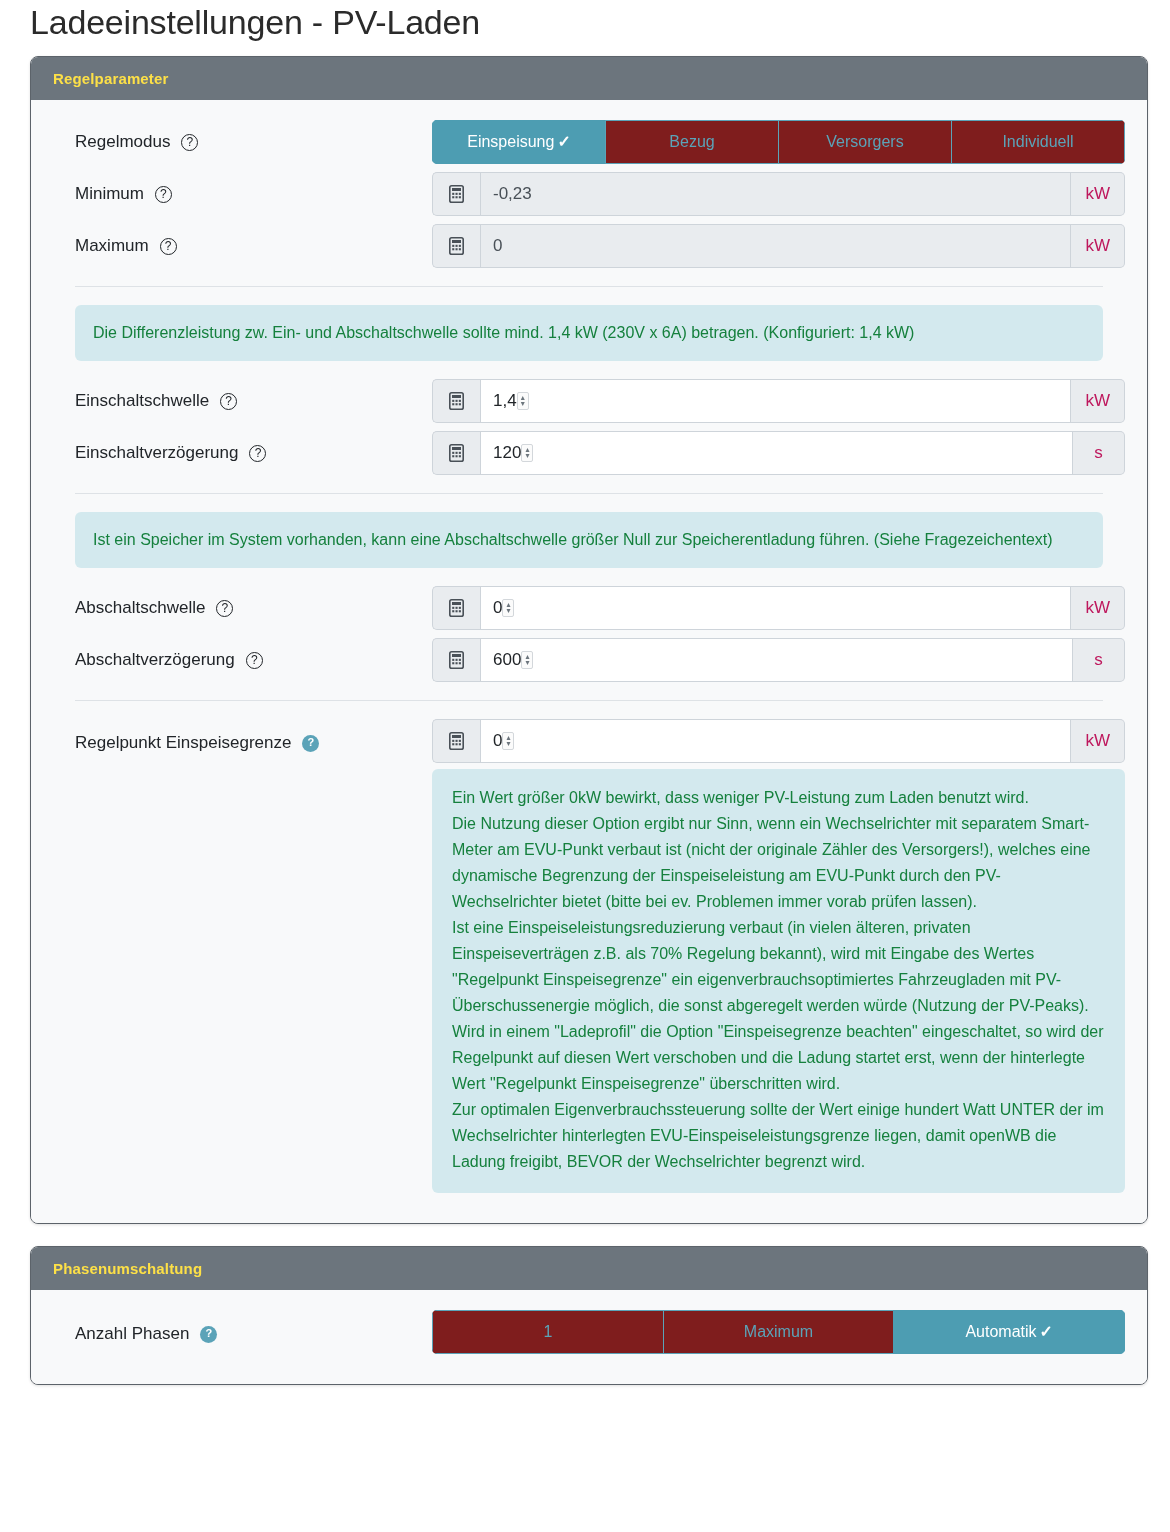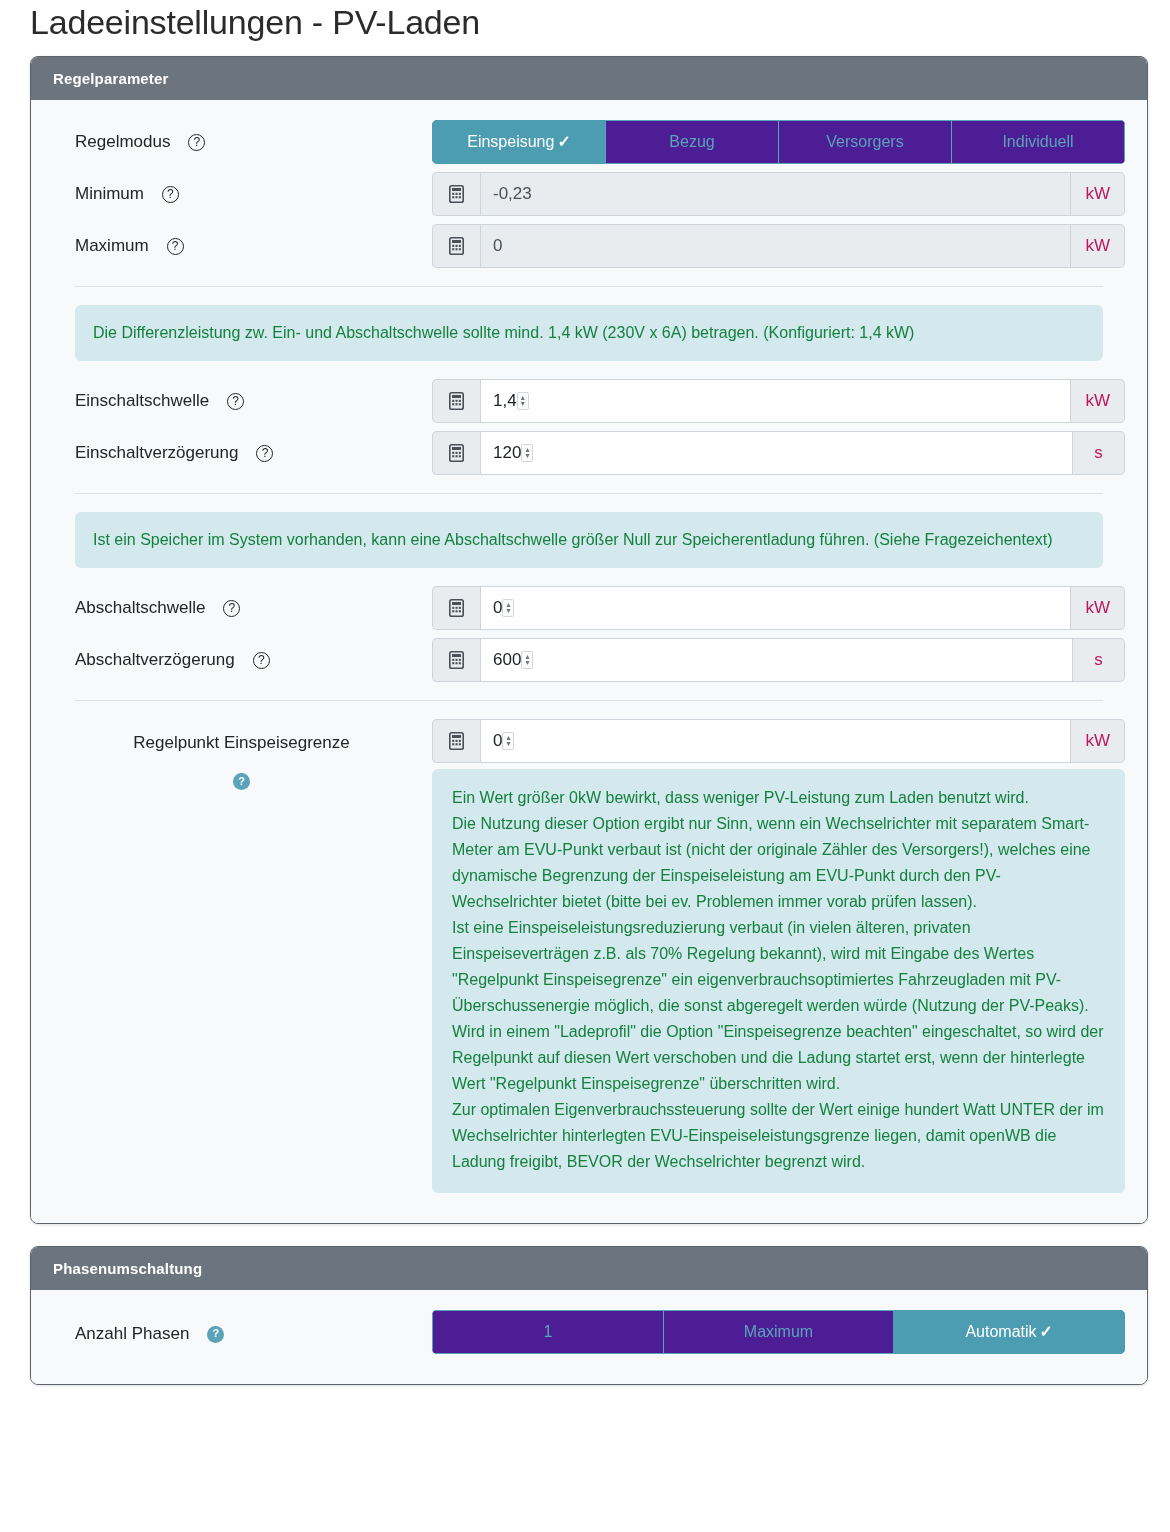--- a/index.html
+++ b/index.html
@@ -29,21 +29,21 @@
   .card {
     margin: 8px 22px 0 30px;
     border: 1px solid #5c636a;
     border-radius: 8px;
     background: #f8f9fa;
     overflow: hidden;
     box-shadow: 0 1px 3px rgba(0,0,0,0.12);
   }
   .card-header {
     background: #6c757d;
-    color: #ffffff;
+    color: #fde047;
     font-size: 15px;
     font-weight: bold;
     padding: 13px 22px;
     letter-spacing: 0.15px;
   }
   .card-body {
     padding: 20px 22px 22px 22px;
     background: #f8f9fa;
   }
 
@@ -56,21 +56,21 @@
   .row-top { align-items: flex-start; }
   .lbl {
     width: 355px;
     flex: 0 0 355px;
     font-size: 17px;
     color: #212529;
     padding-left: 22px;
     line-height: 24px;
     display: flex;
     align-items: center;
-    gap: 18px;
+    gap: 11px;
   }
   .ctl { flex: 1 1 auto; min-width: 0; padding-left: 24px; }
 
   
   .q-outline {
     display: inline-flex;
     align-items: center;
     justify-content: center;
     width: 17px; height: 17px;
     border: 1.4px solid #212529;
@@ -104,21 +104,21 @@
     display: flex;
     width: 100%;
     border-radius: 5px;
     overflow: hidden;
   }
   .btn-group .btn {
     flex: 1 1 0;
     text-align: center;
     font-size: 16px;
     padding: 11px 4px;
-    background: #4c1d95;
+    background: #7f1d1d;
     color: #5ba3b8;
     border: 1px solid #5ba3b8;
     border-right-width: 0;
     cursor: pointer;
     white-space: nowrap;
     line-height: 20px;
   }
   .btn-group .btn:last-child { border-right-width: 1px; }
   .btn-group .btn.active {
     background: #4d9db2;
@@ -425,21 +425,21 @@
             </span>
           </div>
           <div class="ig-suffix">s</div>
         </div>
       </div>
     </div>
 
     <hr class="sep">
 
     <div class="row row-top">
-      <div class="lbl" style="padding-top:12px;flex-direction:column;">
+      <div class="lbl" style="padding-top:12px;">
         <span>Regelpunkt Einspeisegrenze</span>
         <span class="q-filled">?</span>
       </div>
       <div class="ctl">
         <div class="input-group">
           <div class="ig-prefix">
             <svg width="15" height="18" viewBox="0 0 15 18">
               <rect x="0.8" y="0.8" width="13.4" height="16.4" rx="1.8" fill="none" stroke="#495057" stroke-width="1.6"></rect>
               <rect x="3" y="3" width="9" height="3" fill="#495057"></rect>
               <rect x="3.2" y="7.8" width="2.1" height="2.1" fill="#495057"></rect>

